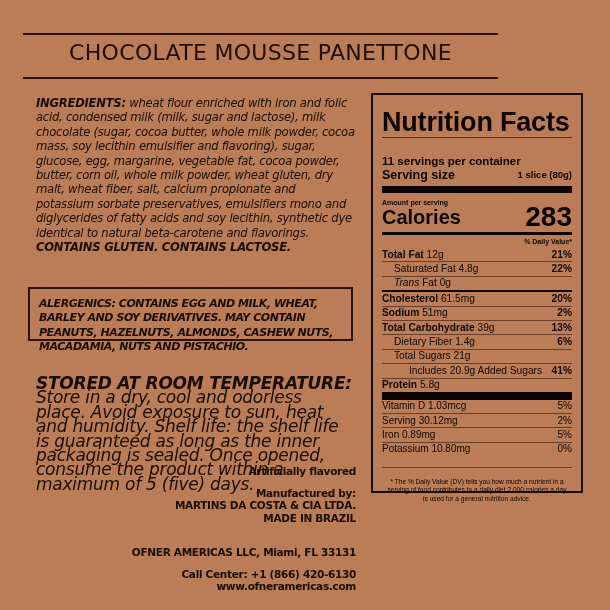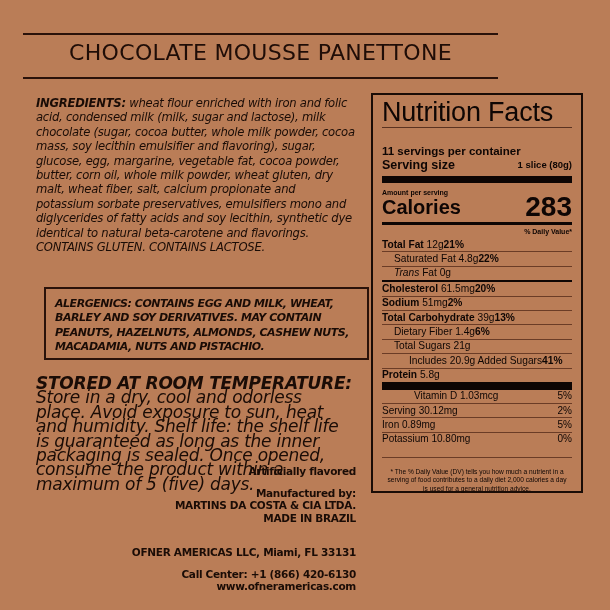--- a/index.html
+++ b/index.html
@@ -15,62 +15,62 @@
   .rule.bottom { top: 77px; }
   .title {
     position: absolute; top: 40px; left: 23px; width: 475px;
     text-align: center; font-size: 22px; letter-spacing: 0.3px;
     font-family: "DejaVu Sans", sans-serif; font-weight: normal;
     color: #1f0d07;
   }
   .left { position: absolute; left: 36px; width: 320px; font-family: "DejaVu Sans", sans-serif; }
   .ingredients { top: 96px; font-size: 11.6px; line-height: 14.4px; font-style: italic; letter-spacing: -0.25px; }
   .ingredients b { font-weight: bold; }
-  .contains { font-style: italic; font-weight: normal; }
+  .contains { font-style: italic; font-weight: bold; }
   .allergen-box {
-    position: absolute; left: 28px; top: 287px; width: 325px; height: 73px;
-    border: 2px solid #2a120a; box-sizing: border-box; margin-left: 16px;
+    position: absolute; left: 28px; top: 287px; width: 325px; height: 54px;
+    border: 2px solid #2a120a; box-sizing: border-box;
   }
   .allergen-text {
     position: absolute; left: 9px; top: 8px; width: 310px;
     font-size: 11px; line-height: 14.3px; font-weight: bold; font-style: italic;
     letter-spacing: -0.45px; font-family: "DejaVu Sans", sans-serif;
   }
   .storage { top: 376px; font-size: 17px; line-height: 14.4px; font-style: italic; letter-spacing: -0.25px; }
   .storage b { font-weight: bold; }
   .info { top: 465px; font-size: 10.5px; line-height: 12.2px; font-weight: bold; letter-spacing: -0.3px; }
   .info p { margin: 0 0 10px 0; text-align: right; }
 
   .nf {
     position: absolute; left: 371px; top: 93px; width: 212px; height: 400px;
     border: 2px solid #1a0c06; box-sizing: border-box;
     font-family: "Liberation Sans", sans-serif; color: #0e0604;
   }
   .nf-inner { position: absolute; left: 9px; right: 9px; top: 0; }
-  .nf-title { font-size: 27px; font-weight: normal; letter-spacing: -0.2px; margin-top: 2px; line-height: 30px; }
+  .nf-title { font-size: 27px; font-weight: bold; letter-spacing: -0.2px; margin-top: 12px; line-height: 30px; }
   .thin { height: 1px; background: #5a3220; }
   .med { height: 3px; background: #0e0604; }
   .thick { height: 7px; background: #0e0604; }
   .row { display: flex; justify-content: space-between; align-items: flex-end; }
   .servings { font-size: 11.5px; line-height: 13px; margin-top: 17px; font-weight: bold; }
   .serving-size { font-size: 12.5px; font-weight: bold; line-height: 14px; }
   .serving-size .val { font-size: 9.5px; }
   .amount { font-size: 7px; font-weight: bold; margin-top: 6px; }
   .calories { font-size: 20px; font-weight: bold; line-height: 22px; }
   .calories .num { font-size: 28px; }
   .dv-head { font-size: 7px; font-weight: bold; text-align: right; padding: 3px 0 3px 0; }
-  .nrow { display: flex; font-size: 10.2px; line-height: 12.4px; padding: 0.5px 0; border-top: 1px solid #6b3c26; }
+  .nrow { display: flex; justify-content: space-between; font-size: 10.2px; line-height: 12.4px; padding: 0.5px 0; border-top: 1px solid #6b3c26; }
   .nrow .pct { font-weight: bold; }
   .nrow.first { border-top: none; }
   .nrow.indent1 .lbl { padding-left: 12px; }
   .nrow.indent2 .lbl { padding-left: 27px; }
   .nrow.thickTop { border-top: 2.5px solid #0e0604; }
   .nrow b { font-weight: bold; }
   .vrow { display: flex; justify-content: space-between; font-size: 10px; line-height: 12.6px; border-top: 1px solid #6b3c26; padding: 0.3px 0; }
-  .vrow.first { border-top: none; margin-left: 32px; }
+  .vrow.first { border-top: none; }
   .footnote { font-size: 6.6px; line-height: 8.6px; text-align: center; margin-top: 11px; padding: 0 4px; border-top: 1px solid #6b3c26; padding-top: 10px; }
 </style>
 </head>
 <body>
 
 <div class="rule top"></div>
 <div class="title">CHOCOLATE MOUSSE PANETTONE</div>
 <div class="rule bottom"></div>
 
 <div class="left ingredients">

